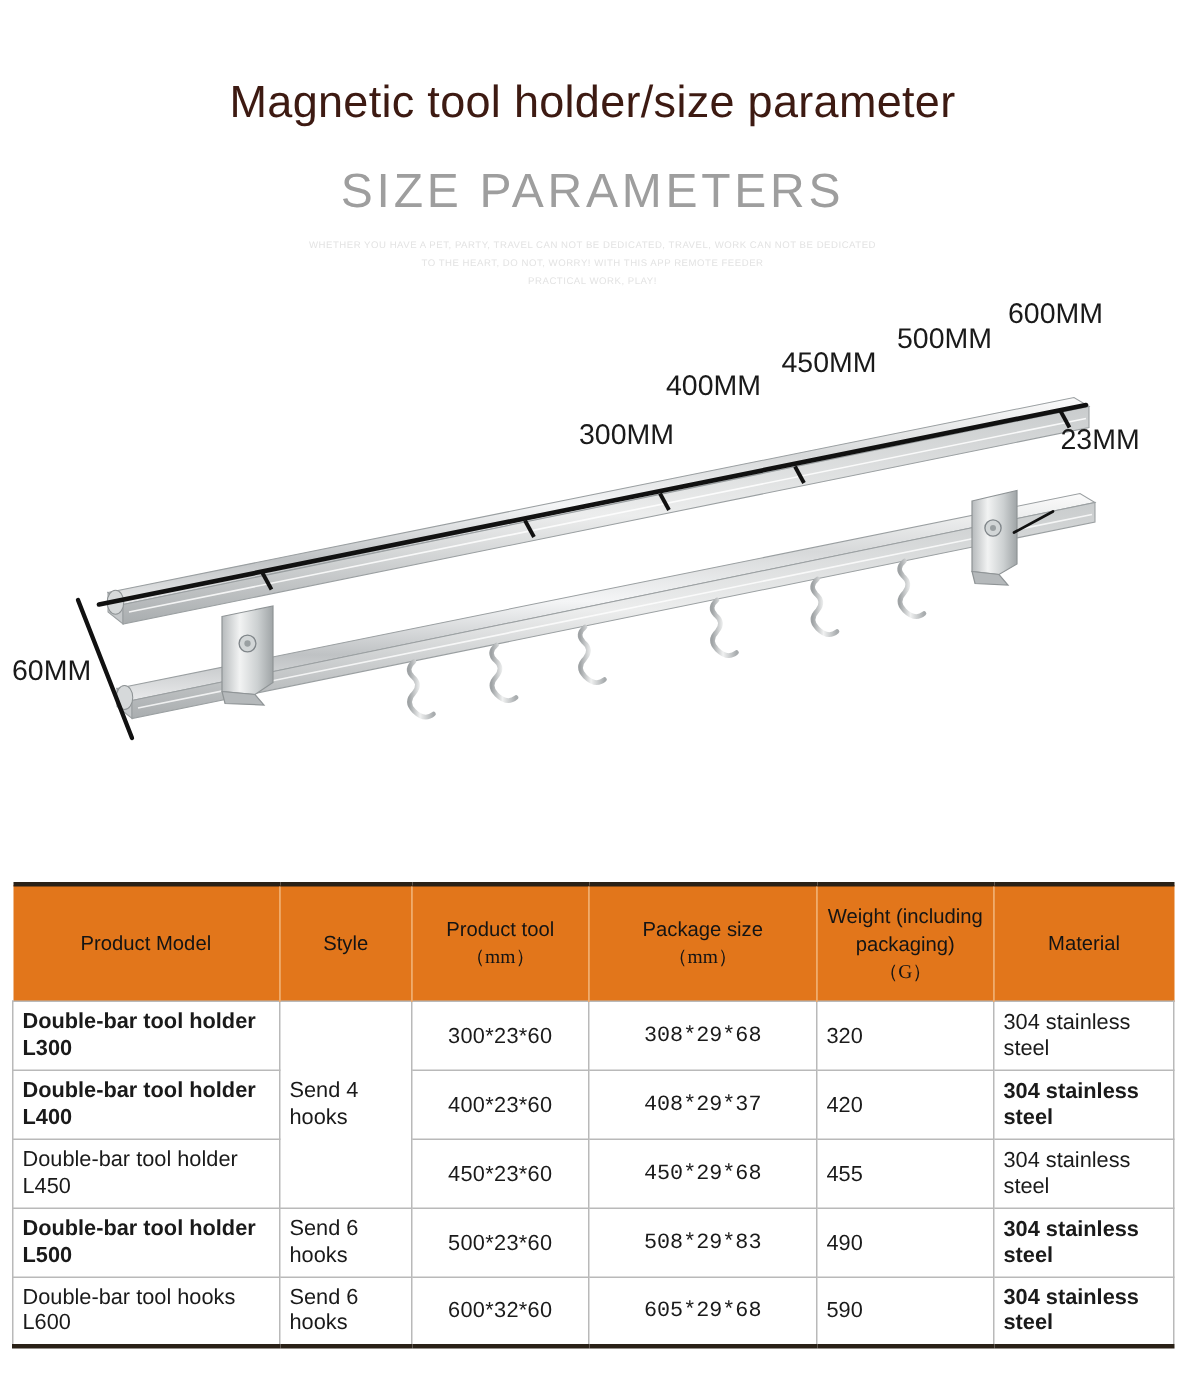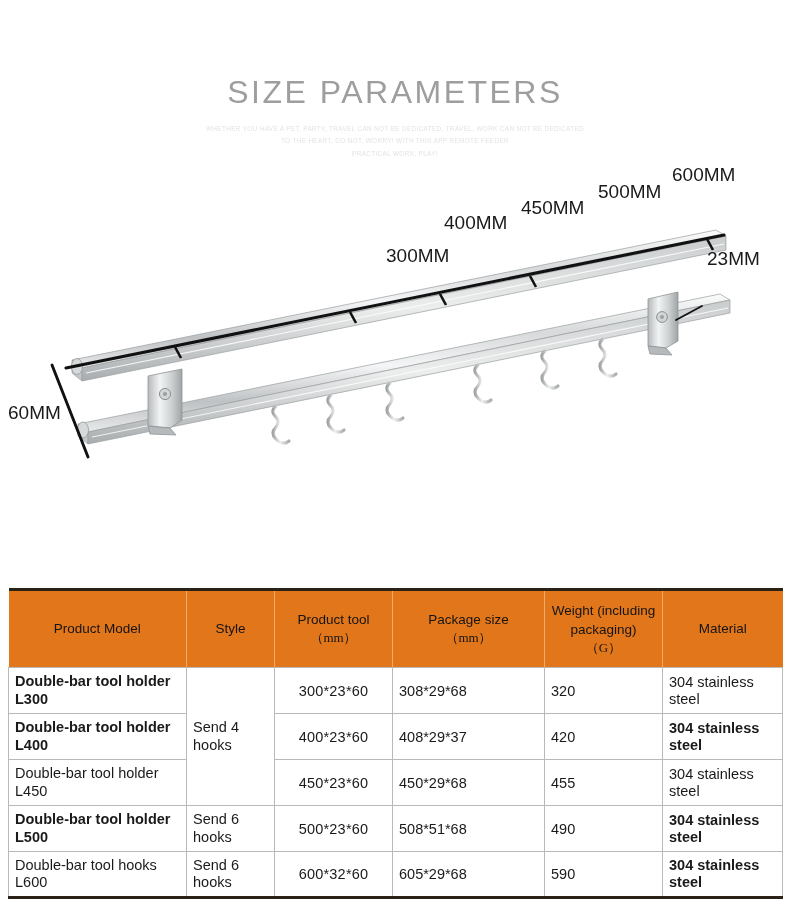--- a/index.html
+++ b/index.html
@@ -77,34 +77,35 @@
     vertical-align:middle;
     padding:2px 6px;
     font-size:14.5px;
     color:#1a1a1a;
   }
   tbody tr:last-child td { border-bottom:3px solid #2a2117; }
 
   .c-model   { text-align:left;   padding-left:10px; line-height:1.18; }
   .c-style   { text-align:left;   padding-left:12px; line-height:1.18; font-size:14px; }
   .c-psize   { text-align:center; font-size:15px; letter-spacing:.2px; }
-  .c-pksize  { font-family:Liberation Sans, sans-serif; font-size:16px; color:#5d5d5d; }
+  .c-pksize  { text-align:center; font-family:Liberation Mono, monospace; font-size:16px; color:#5d5d5d; }
   .c-weight  { text-align:left; font-size:16px; }
   .c-mat     { text-align:left;   padding-left:6px; line-height:1.15; font-size:12.5px; }
 
   
   .em-maroon { font-weight:bold; color:#4a1410; }
   .em-bold   { font-weight:bold; color:#111; }
   .em-plain  { font-weight:400;  color:#2a2a2a; }
   .em-mauve  { font-weight:400;  color:#6b4a55; }
 </style>
 </head>
 <body>
 
 <div class="hero">
+  <div class="main-title">Magnetic tool holder/size parameter</div>
   <div class="sub-title">SIZE  PARAMETERS</div>
   <div class="fineprint">
     <div>WHETHER YOU HAVE A PET, PARTY, TRAVEL CAN NOT BE DEDICATED, TRAVEL, WORK CAN NOT BE DEDICATED</div>
     <div>TO THE HEART, DO NOT, WORRY! WITH THIS APP REMOTE FEEDER</div>
     <div>PRACTICAL WORK, PLAY!</div>
   </div>
 </div>
 
 <div class="diagram">
   <svg width="790" height="355" viewBox="0 0 790 355">
@@ -249,21 +250,21 @@
           <td class="c-model em-plain">Double-bar tool holder L450</td>
           <td class="c-psize">450*23*60</td>
           <td class="c-pksize">450*29*68</td>
           <td class="c-weight">455</td>
           <td class="c-mat em-mauve">304 stainless steel</td>
         </tr>
         <tr>
           <td class="c-model em-bold">Double-bar tool holder L500</td>
           <td class="c-style">Send 6 hooks</td>
           <td class="c-psize">500*23*60</td>
-          <td class="c-pksize">508*51*68</td>
+          <td class="c-pksize">508*29*83</td>
           <td class="c-weight">490</td>
           <td class="c-mat em-bold">304 stainless steel</td>
         </tr>
         <tr>
           <td class="c-model em-plain">Double-bar tool hooks L600</td>
           <td class="c-style">Send 6 hooks</td>
           <td class="c-psize">600*32*60</td>
           <td class="c-pksize">605*29*68</td>
           <td class="c-weight">590</td>
           <td class="c-mat em-bold">304 stainless steel</td>

